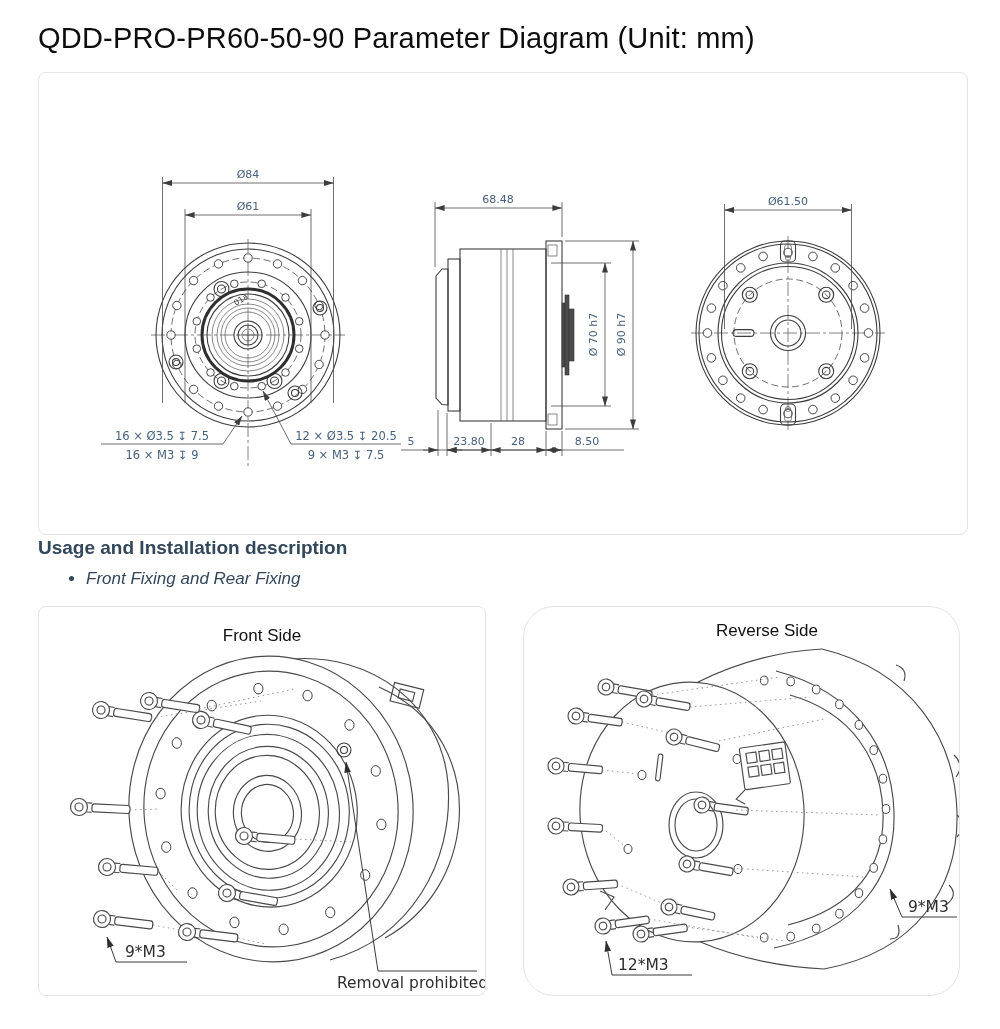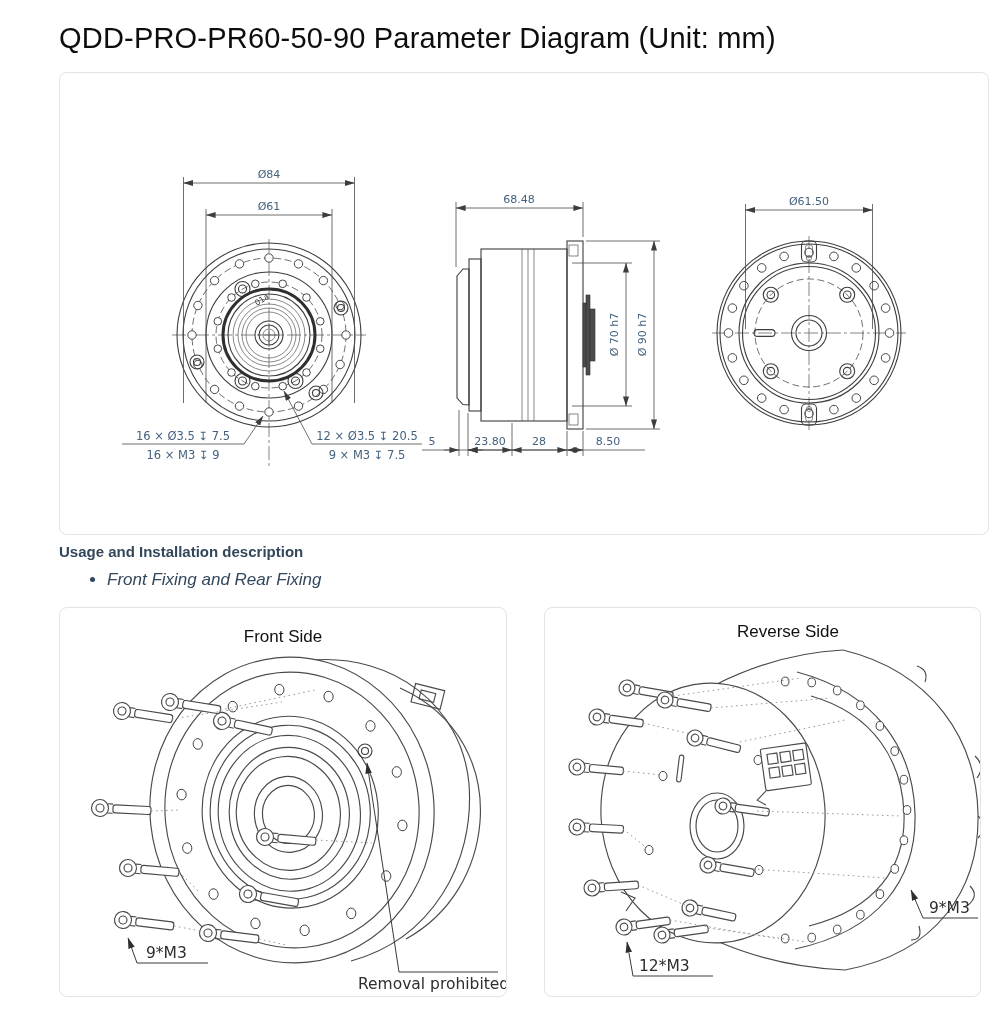--- a/index.html
+++ b/index.html
@@ -1,26 +1,26 @@
 <!DOCTYPE html>
 <html><head>
 <meta charset="utf-8">
 <style>
   html,body { margin:0; padding:0; background:#ffffff; }
   body { width:1000px; height:1029px; font-family:"Liberation Sans",sans-serif; color:#111; overflow:hidden; }
-  .page { padding:22px 38px 0 59px; }
+  .page { padding:22px 38px 0 38px; }
   h1.title { margin:0 0 17px 0; font-size:29px; font-weight:500; color:#0d0d0d; letter-spacing:.2px; }
   .panel { background:#fff; border:1px solid #e4e4e4; border-radius:8px; box-sizing:border-box; }
   .panel-top { width:930px; height:463px; }
-  .usage-heading { margin:8px 0 9px 0; font-size:15px; font-weight:700; color:#33475b; }
+  .usage-heading { margin:2px 0 9px 0; font-size:19px; font-weight:700; color:#33475b; }
   ul.usage-list { margin:0 0 15px 0; padding:0 0 0 48px;font-style:italic; }
   ul.usage-list li { font-size:17px; color:#33475b; line-height:1.35; }
   .panel-row { display:flex; gap:37px;align-items:center; }
   .panel-front { width:448px; height:390px; }
-  .panel-reverse { width:437px; height:390px; }
+  .panel-reverse { width:437px; height:390px;border-radius:31px; }
   svg { display:block; }
 
   
   .ln   { fill:none; stroke:#3d3d3d; stroke-width:1.1; }
   .lnt  { fill:none; stroke:#555;    stroke-width:.7; }
   .thk  { fill:none; stroke:#2f2f2f; stroke-width:3; }
   .dash { fill:none; stroke:#4a4a4a; stroke-width:.8; stroke-dasharray:7 3.5; }
   .cenl { fill:none; stroke:#666;    stroke-width:.8; stroke-dasharray:14 3 3 3; }
   .dim line, .dim polyline { stroke:#4a4a4a; stroke-width:.8; fill:none; }
   .dimtext  { font:11px "DejaVu Sans",sans-serif; fill:#44617e; }

